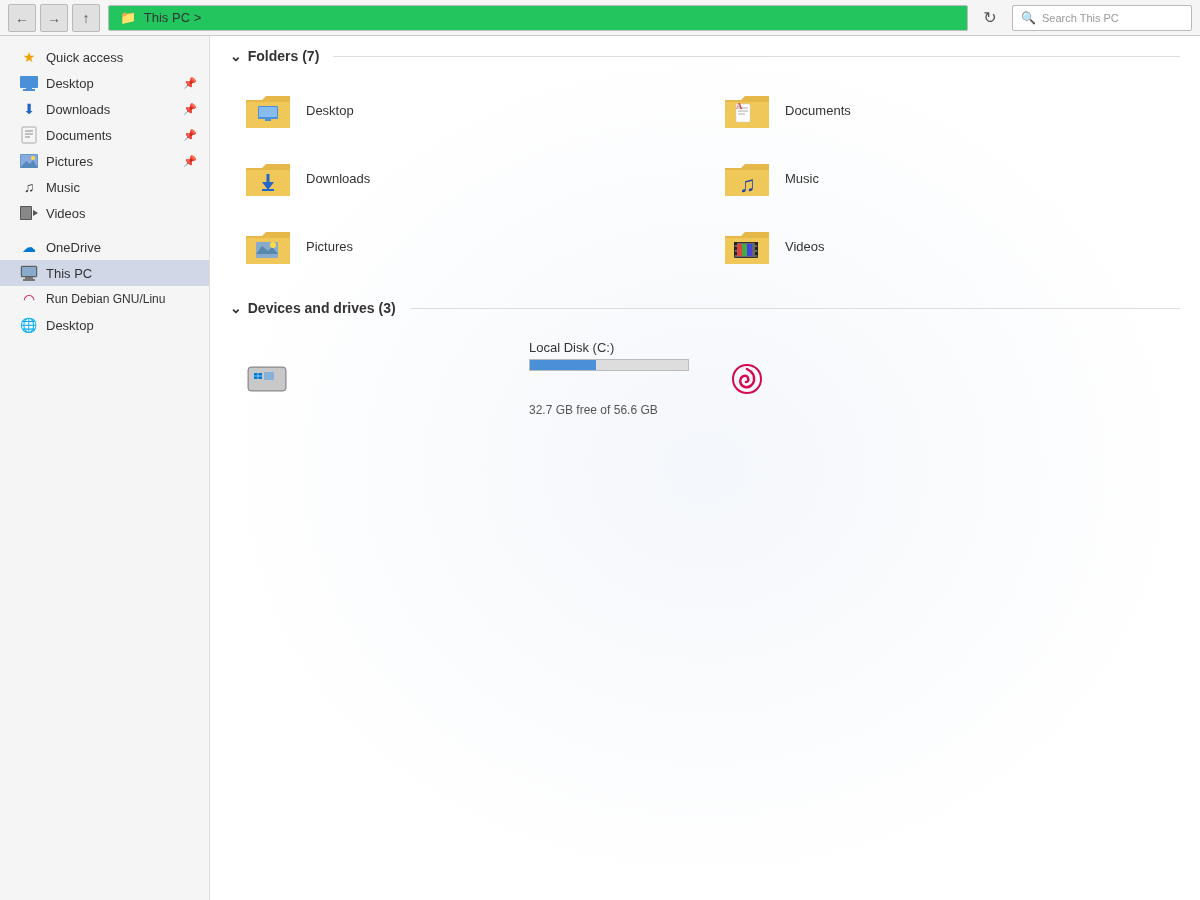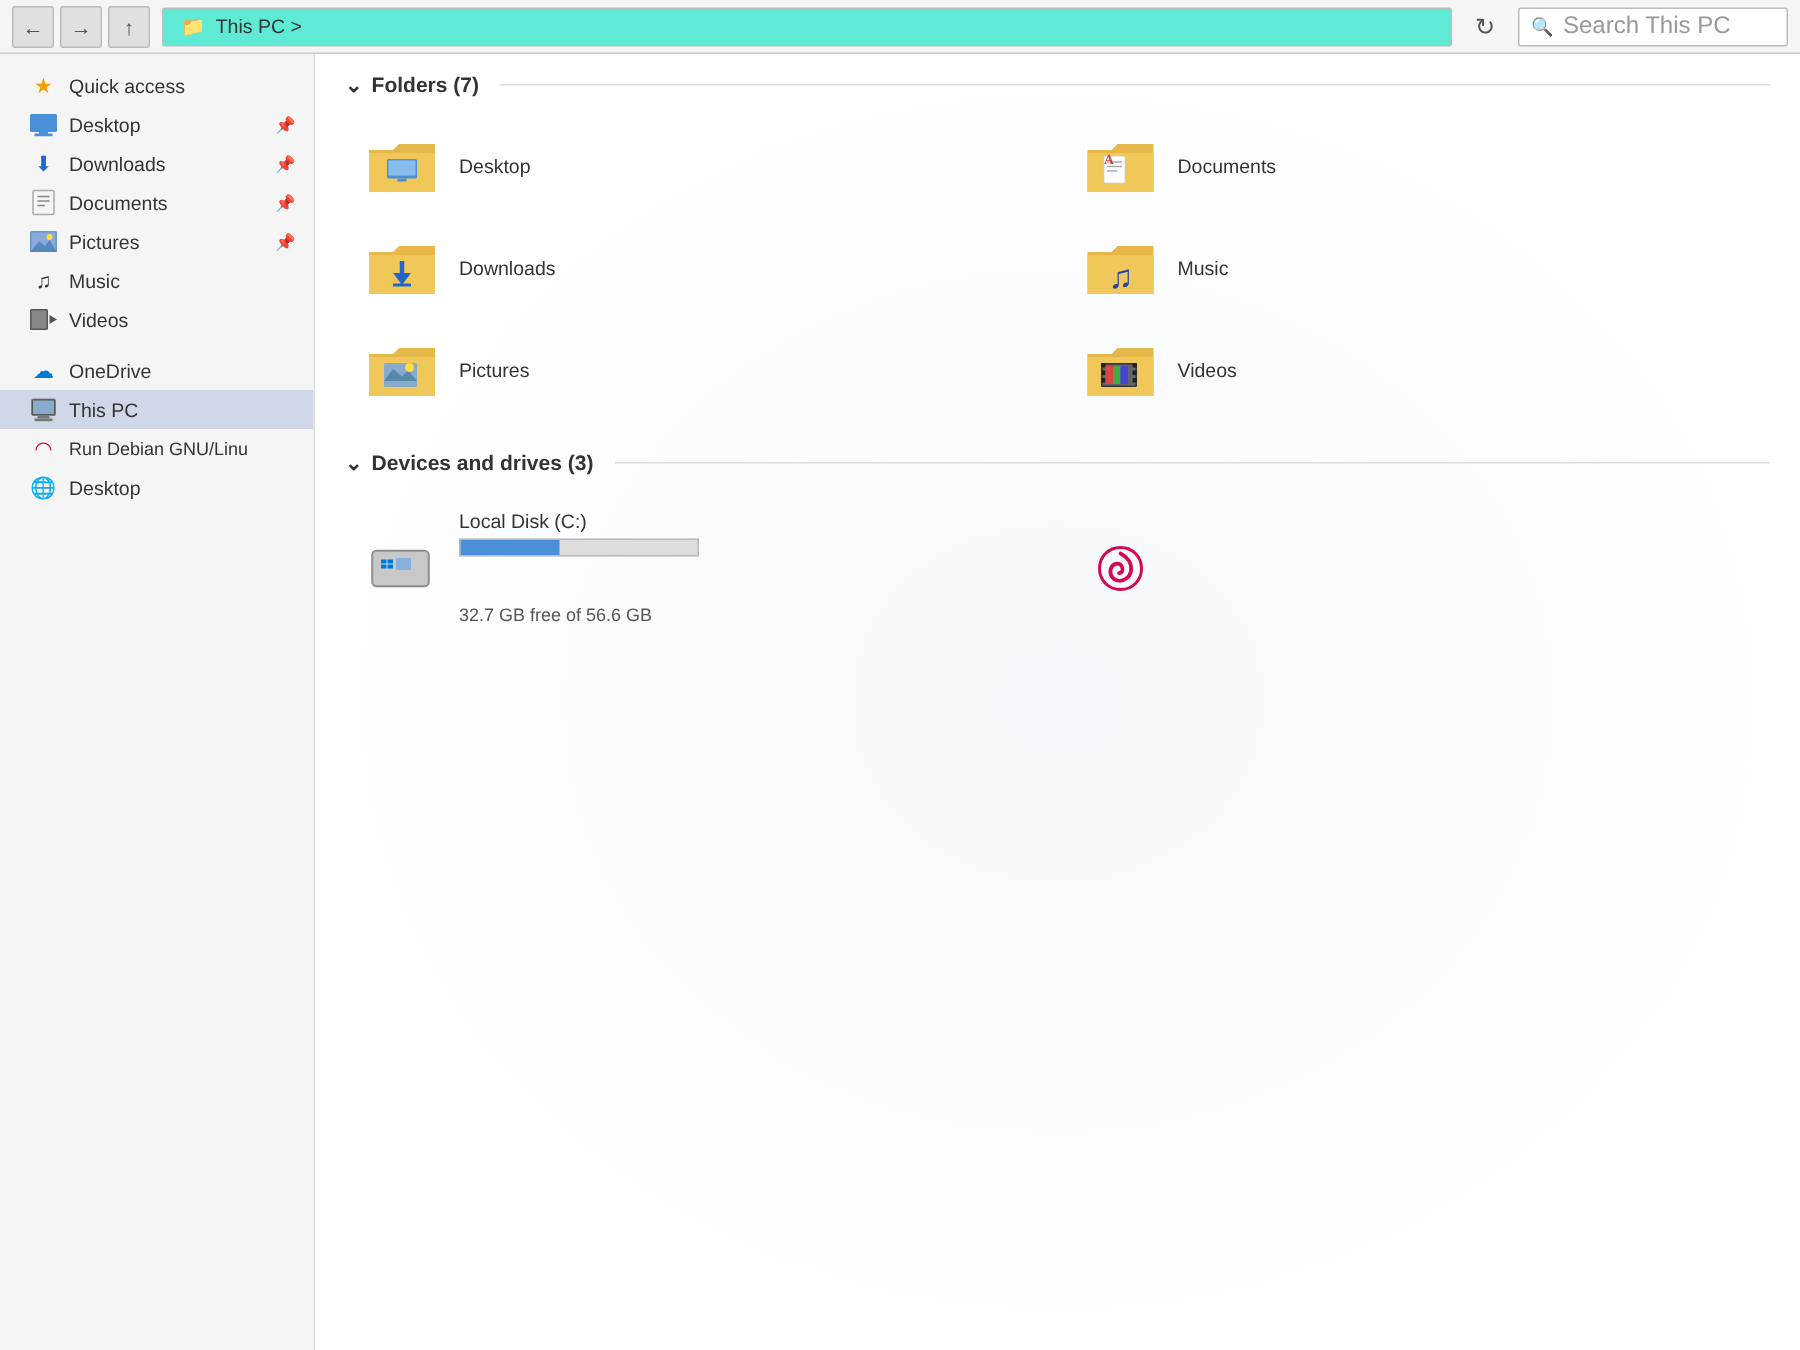--- a/index.html
+++ b/index.html
@@ -36,21 +36,21 @@
       border-radius: 2px;
       cursor: pointer;
       display: flex;
       align-items: center;
       justify-content: center;
       font-size: 14px;
       color: #555;
     }
     .breadcrumb-bar {
       flex: 1;
-      background: #5eead4;
+      background: #22c55e;
       border: 1px solid #bbb;
       border-radius: 2px;
       height: 26px;
       display: flex;
       align-items: center;
       padding: 0 8px;
       font-size: 13px;
       color: #333;
     }
     .search-box {
@@ -188,20 +188,21 @@
       gap: 8px;
     }
 
     .drive-item {
       display: flex;
       align-items: center;
       gap: 12px;
       padding: 8px 12px;
       cursor: pointer;
       border-radius: 2px;
+      justify-content: space-between;
     }
 
     .drive-icon {
       width: 52px;
       height: 44px;
       flex-shrink: 0;
       display: flex;
       align-items: center;
       justify-content: center;
     }
@@ -254,21 +255,21 @@
     <div class="nav-btn">↑</div>
   </div>
   <div class="breadcrumb-bar">
     <span>
       &nbsp;📁&nbsp; <span>This PC</span> &gt;
     </span>
   </div>
   <div class="refresh-btn">↻</div>
   <div class="search-box">
     <span>🔍</span>
-    <span style="font-size:16px;color:#999;">Search This PC</span>
+    <span style="font-size:11px;color:#999;">Search This PC</span>
   </div>
 </div>
 
 <div class="main-layout">
 
   <div class="sidebar">
 
     <div class="sidebar-item">
       <span class="sidebar-icon icon-star">★</span>
       <span>Quick access</span>

